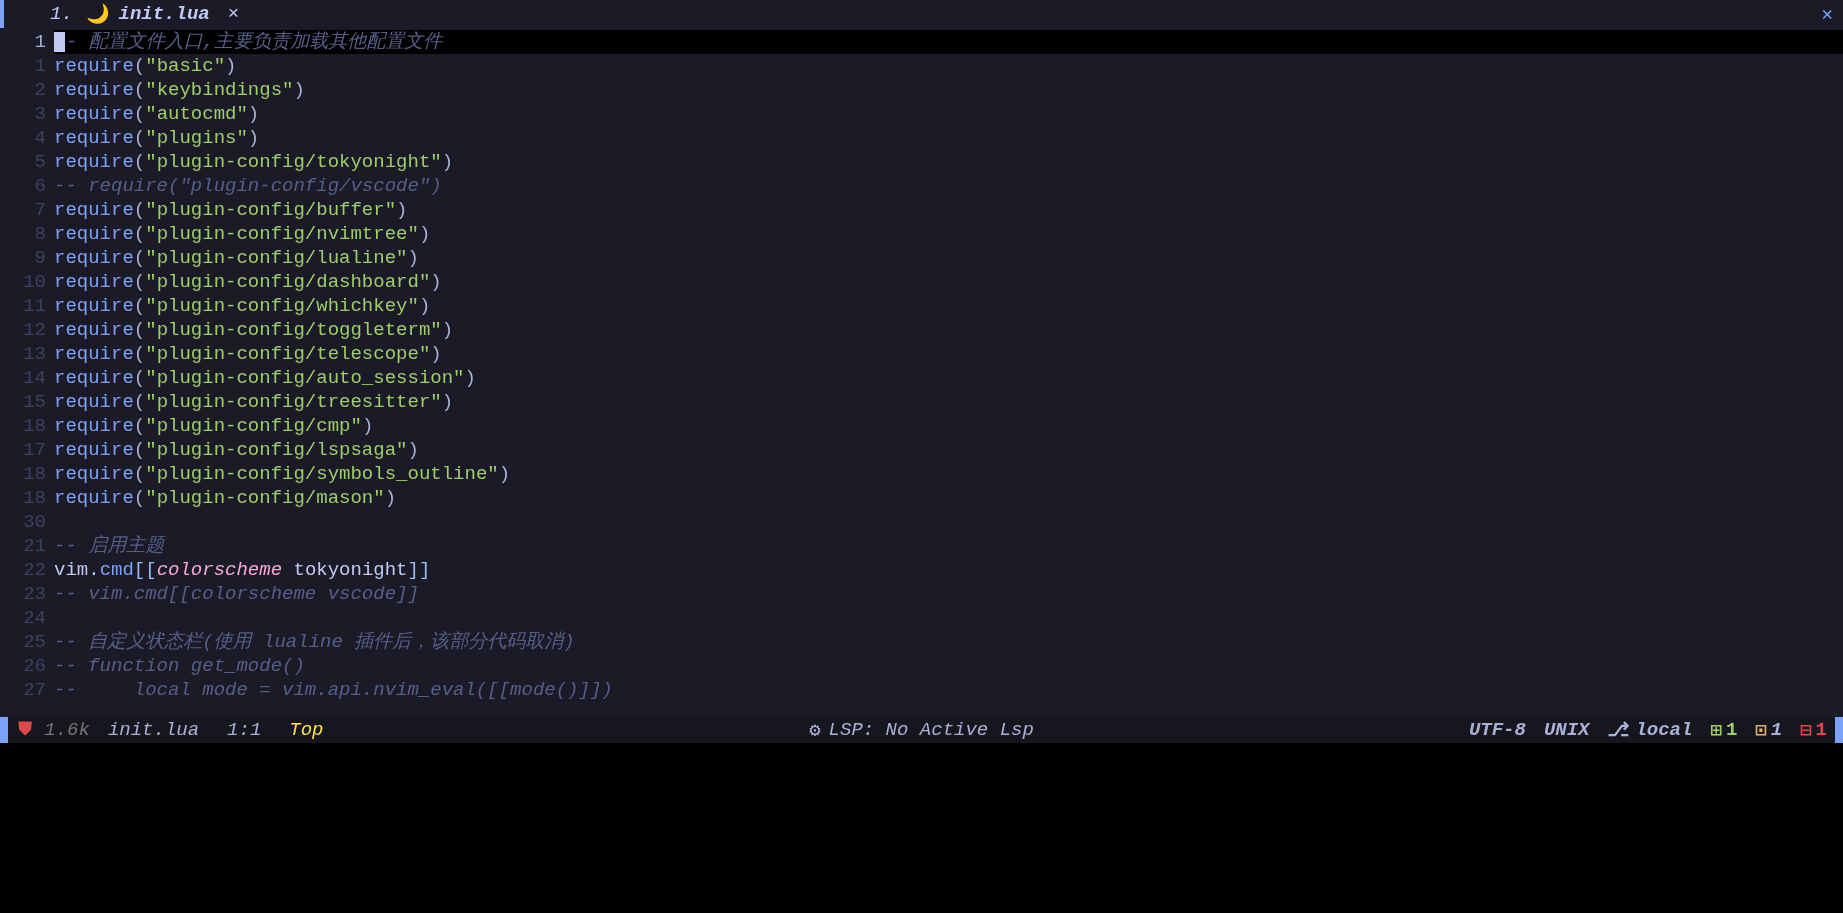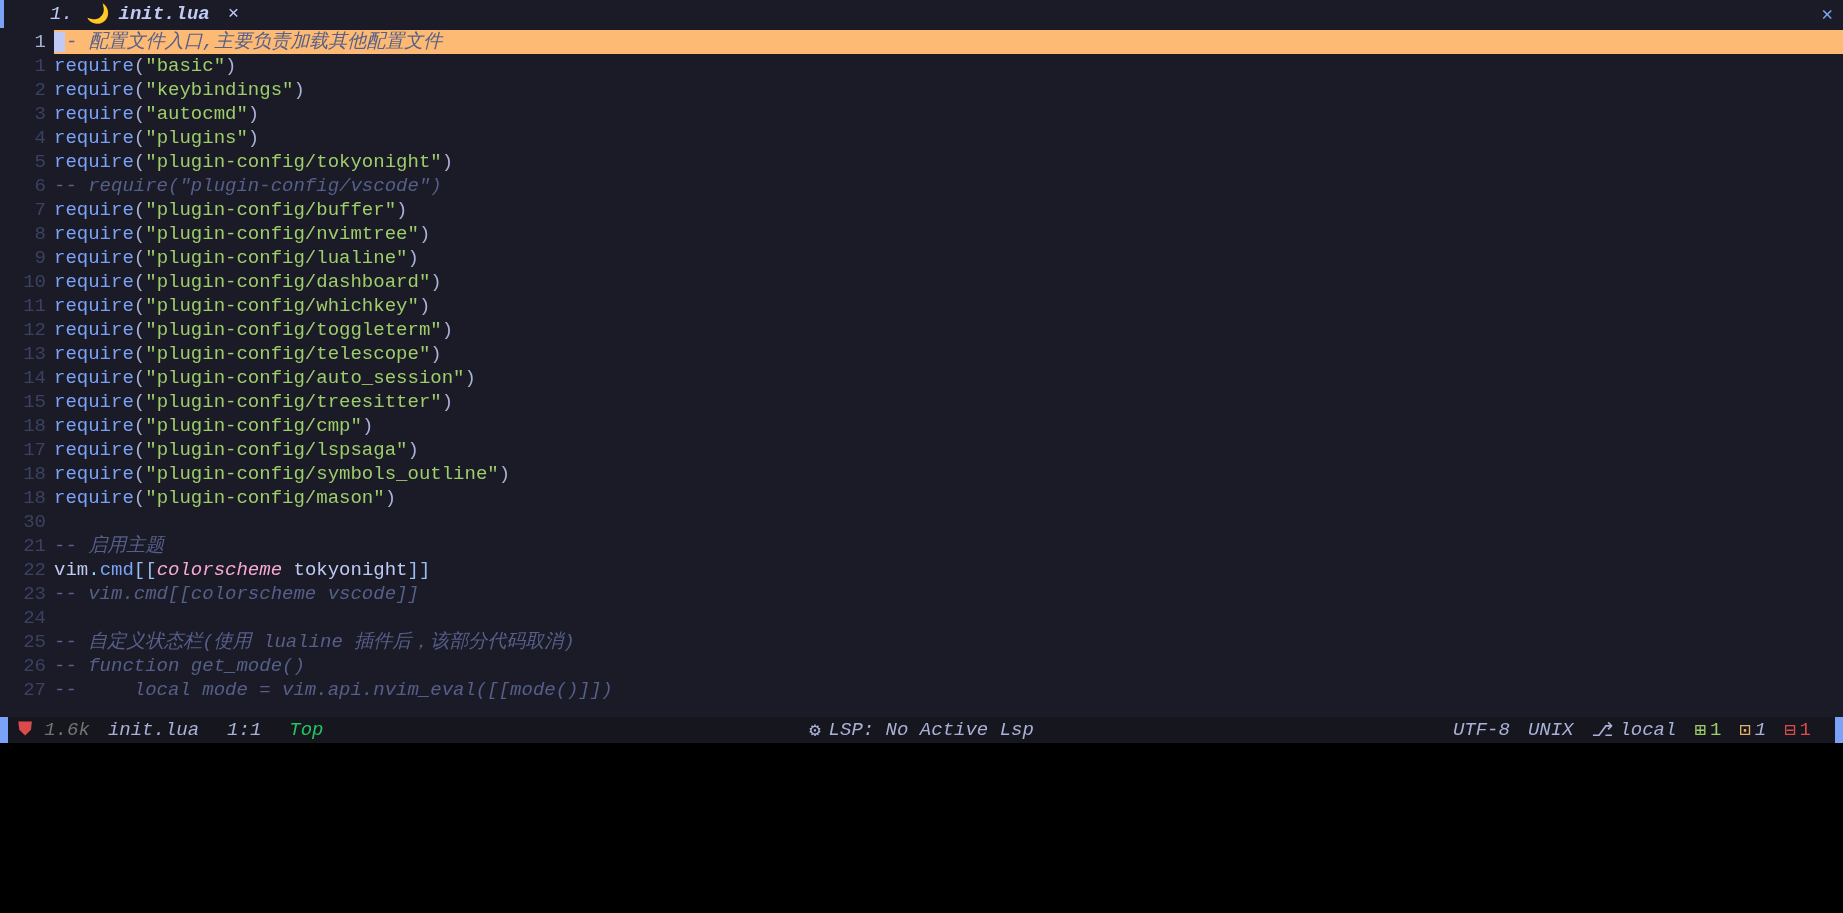--- a/index.html
+++ b/index.html
@@ -56,21 +56,21 @@
       font-style: normal;
     }
     .code-col {
       flex: 1;
       white-space: pre;
       font-style: normal;
     }
     .line { height: 24px; line-height: 24px; }
     .current-line .gutter-text { color: #a9b1d6; }
     .current-line .code-bg {
-      background: #fdba74;
+      background: #000000;
       display: block;
       width: 100%;
     }
     .cursor-block {
       background: #c0caf5;
       color: #1a1b26;
       display: inline-block;
       width: 11px;
       height: 20px;
       vertical-align: middle;
@@ -95,37 +95,38 @@
     }
     .sl-left-bar {
       width: 8px;
       height: 26px;
       background: #7aa2f7;
     }
     .sl-shield { color: #db4b4b; margin: 0 12px 0 10px; font-style: normal; }
     .sl-size { color: #737373; margin-right: 18px; }
     .sl-filename { color: #a9b1d6; margin-right: 28px; }
     .sl-pos { color: #a9b1d6; margin-right: 28px; text-align: right; }
-    .sl-top { color: #22c55e; }
+    .sl-top { color: #fde047; }
     .sl-center {
       position: absolute;
       left: 50%;
       transform: translateX(-50%);
       color: #a9b1d6;
       display: flex;
       align-items: center;
       gap: 8px;
     }
     .sl-gear { font-style: normal; }
     .sl-right {
       margin-left: auto;
       display: flex;
       align-items: center;
       gap: 18px;
-      padding-right: 24px;
+      padding-right: 8px;
+      font-weight: bold;
     }
     .sl-enc { color: #a9b1d6; }
     .sl-unix { color: #a9b1d6; }
     .sl-branch { color: #a9b1d6; display: flex; gap: 6px; align-items: center; }
     .sl-git-add { color: #9ece6a; font-style: normal; }
     .sl-git-mod { color: #e0af68; font-style: normal; }
     .sl-git-del { color: #db4b4b; font-style: normal; }
     .sl-git-stat { display: flex; gap: 4px; align-items: center; }
     .sl-right-bar {
       width: 8px;

